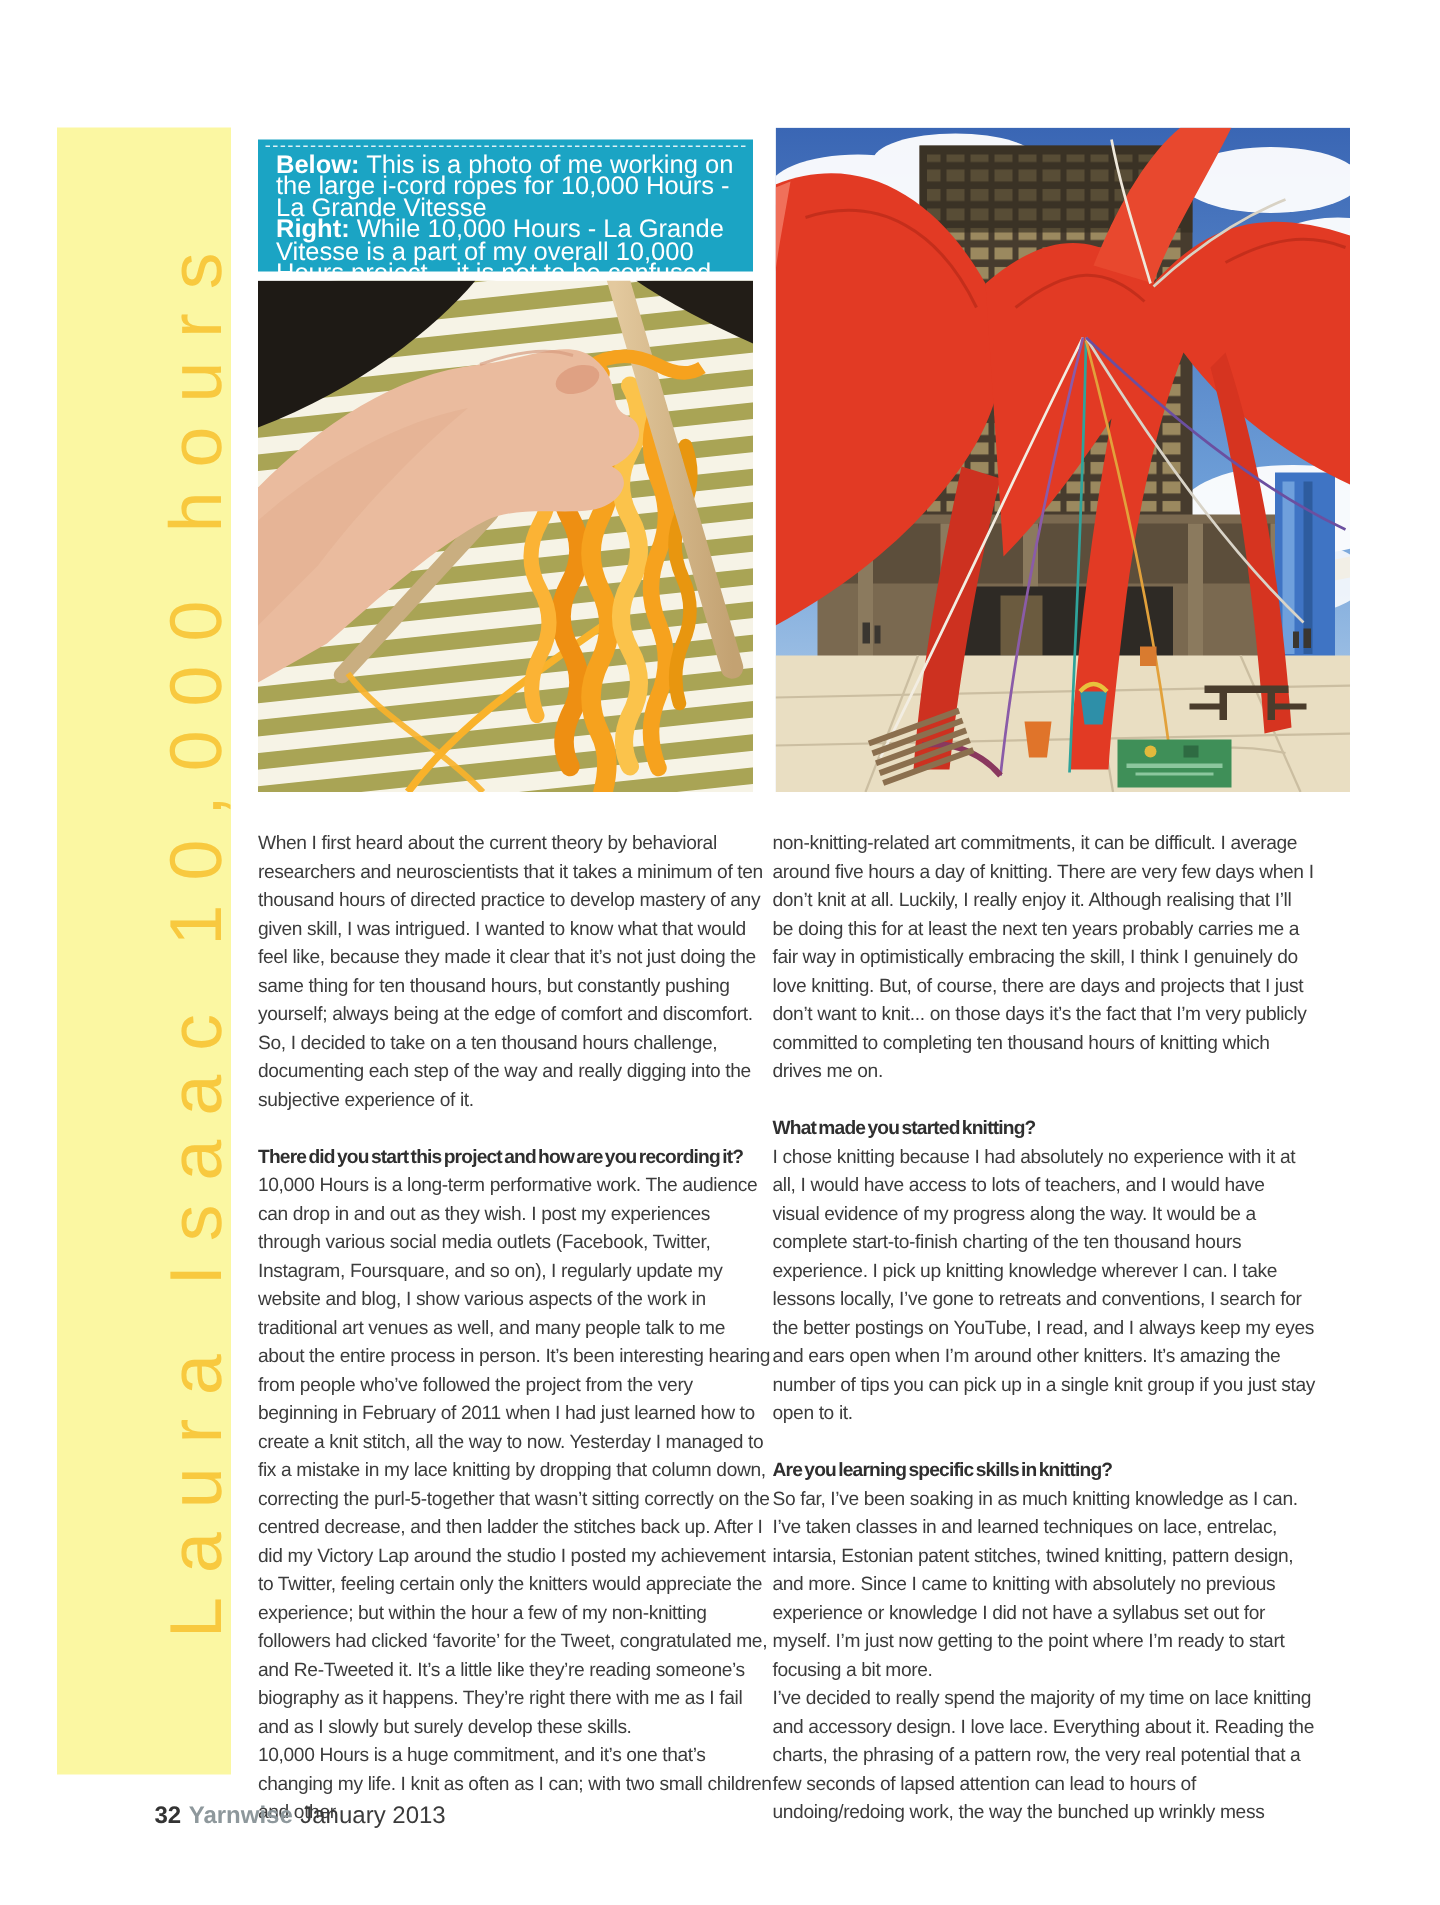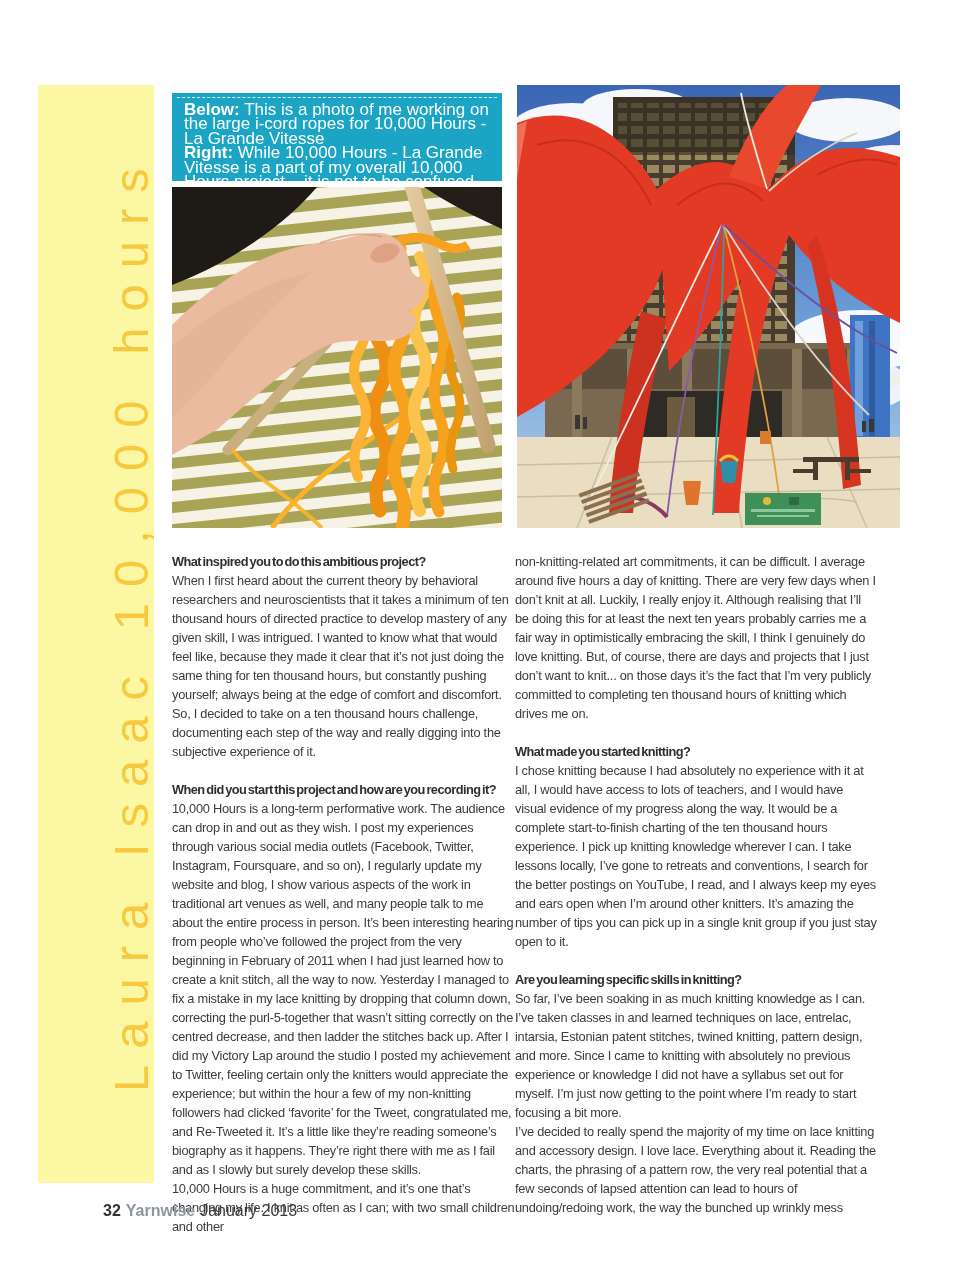--- a/index.html
+++ b/index.html
@@ -214,23 +214,22 @@
           <rect x="58" y="330" width="5" height="14"></rect>
             <rect x="66" y="332" width="4" height="12"></rect>
           <rect x="352" y="334" width="5" height="13"></rect>
             <rect x="345" y="336" width="4" height="11"></rect>
         </g>
       </g>
     </svg>
   </div>
 
   <div class="col colL">
-    <p class="q first">What inspired you to do this ambitious project?</p>
     <p class="a">When I first heard about the current theory by behavioral researchers and neuroscientists that it takes a minimum of ten thousand hours of directed practice to develop mastery of any given skill, I was intrigued. I wanted to know what that would feel like, because they made it clear that it’s not just doing the same thing for ten thousand hours, but constantly pushing yourself; always being at the edge of comfort and discomfort. So, I decided to take on a ten thousand hours challenge, documenting each step of the way and really digging into the subjective experience of it.</p>
-    <p class="q">When did you start this project and how are you recording it?</p>
+    <p class="q">There did you start this project and how are you recording it?</p>
     <p class="a">10,000 Hours is a long-term performative work. The audience can drop in and out as they wish. I post my experiences through various social media outlets (Facebook, Twitter, Instagram, Foursquare, and so on), I regularly update my website and blog, I show various aspects of the work in traditional art venues as well, and many people talk to me about the entire process in person. It’s been interesting hearing from people who’ve followed the project from the very beginning in February of 2011 when I had just learned how to create a knit stitch, all the way to now. Yesterday I managed to fix a mistake in my lace knitting by dropping that column down, correcting the purl-5-together that wasn’t sitting correctly on the centred decrease, and then ladder the stitches back up. After I did my Victory Lap around the studio I posted my achievement to Twitter, feeling certain only the knitters would appreciate the experience; but within the hour a few of my non-knitting followers had clicked ‘favorite’ for the Tweet, congratulated me, and Re-Tweeted it. It’s a little like they’re reading someone’s biography as it happens. They’re right there with me as I fail and as I slowly but surely develop these skills.</p>
     <p class="a">10,000 Hours is a huge commitment, and it’s one that’s changing my life. I knit as often as I can; with two small children and other</p>
   </div>
 
   <div class="col colR">
     <p class="a">non-knitting-related art commitments, it can be difficult. I average around five hours a day of knitting. There are very few days when I don’t knit at all. Luckily, I really enjoy it. Although realising that I’ll be doing this for at least the next ten years probably carries me a fair way in optimistically embracing the skill, I think I genuinely do love knitting. But, of course, there are days and projects that I just don’t want to knit... on those days it’s the fact that I’m very publicly committed to completing ten thousand hours of knitting which drives me on.</p>
     <p class="q">What made you started knitting?</p>
     <p class="a">I chose knitting because I had absolutely no experience with it at all, I would have access to lots of teachers, and I would have visual evidence of my progress along the way. It would be a complete start-to-finish charting of the ten thousand hours experience. I pick up knitting knowledge wherever I can. I take lessons locally, I’ve gone to retreats and conventions, I search for the better postings on YouTube, I read, and I always keep my eyes and ears open when I’m around other knitters. It’s amazing the number of tips you can pick up in a single knit group if you just stay open to it.</p>
     <p class="q">Are you learning specific skills in knitting?</p>
     <p class="a">So far, I’ve been soaking in as much knitting knowledge as I can. I’ve taken classes in and learned techniques on lace, entrelac, intarsia, Estonian patent stitches, twined knitting, pattern design, and more. Since I came to knitting with absolutely no previous experience or knowledge I did not have a syllabus set out for myself. I’m just now getting to the point where I’m ready to start focusing a bit more.</p>

